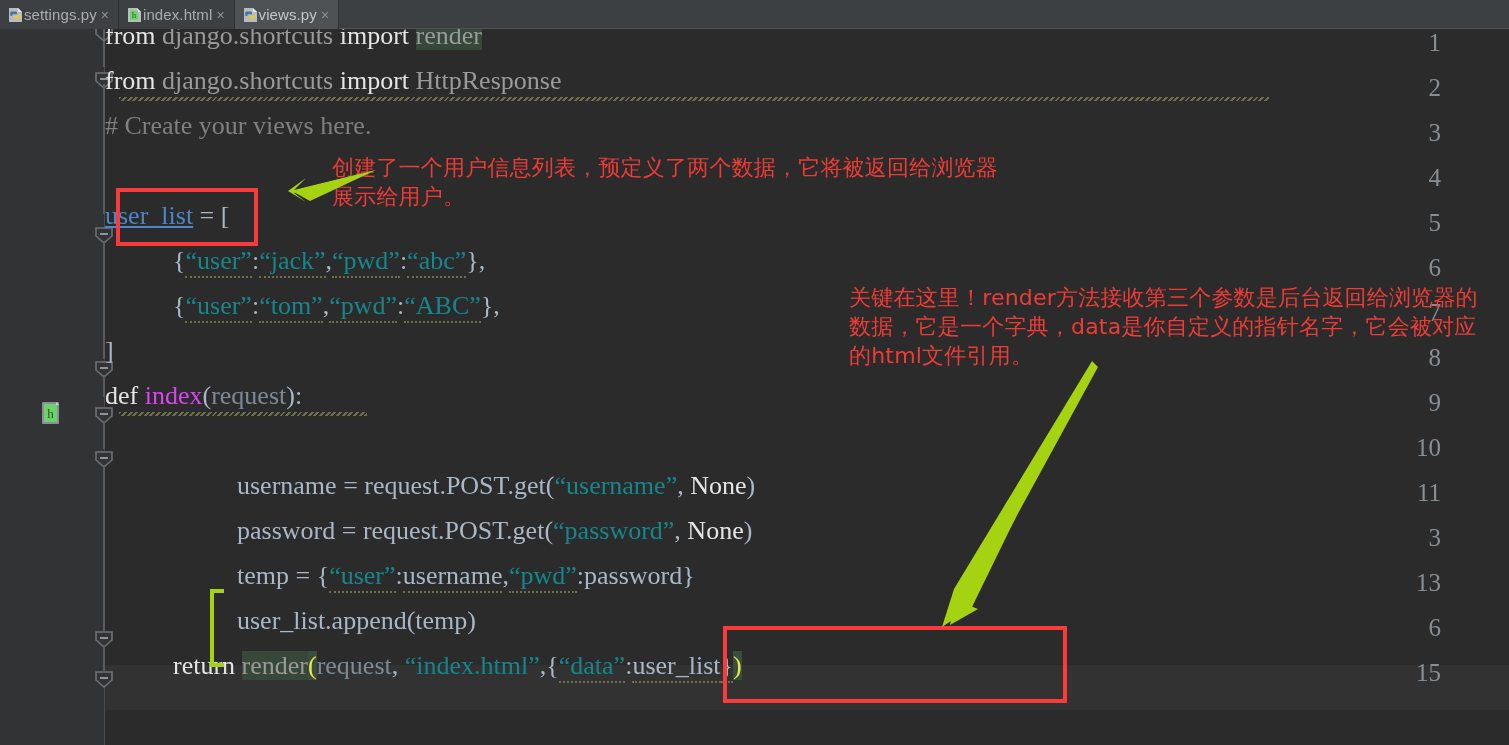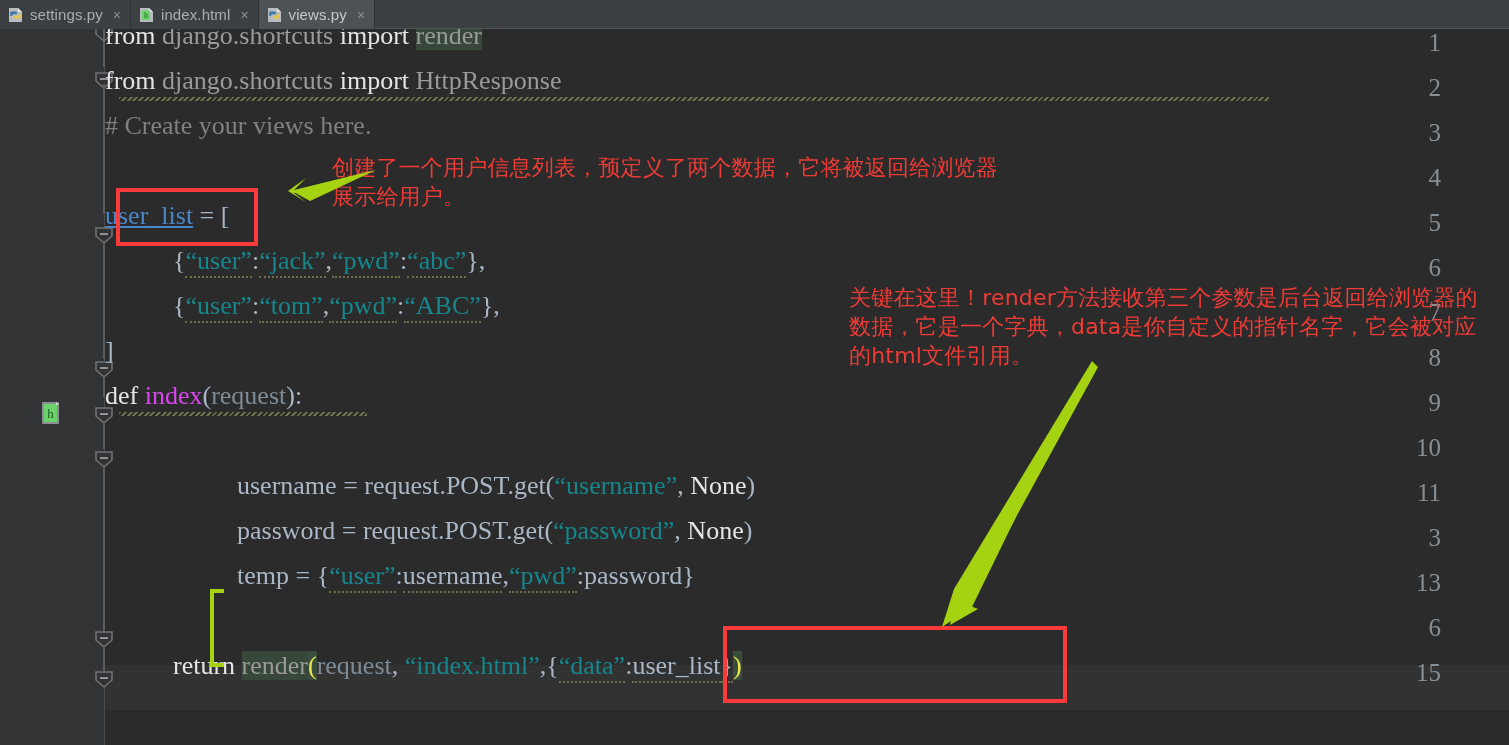--- a/index.html
+++ b/index.html
@@ -11,21 +11,21 @@
   }
   #app { position: relative; width: 1509px; height: 745px; background: #2b2b2b; }
 
   
   .tabbar {
     position: absolute; left: 0; top: 0; width: 1509px; height: 29px;
     background: #3c4043; display: flex; align-items: stretch;
     border-bottom: 1px solid #4f5355;
   }
   .tab {
-    display: flex; align-items: center; gap: 7px;
+    display: flex; align-items: center; gap: 1px;
     padding: 0 9px 0 8px; height: 29px;
     border-right: 1px solid #2f3234;
     color: #a9adb0; font-size: 15px; white-space: nowrap;
     background: #3c4043; cursor: default;
   }
   .tab.active { background: #4e5254; color: #c3c7ca; }
   .tab-label { font-size: 15px; letter-spacing: .1px; }
   .tab-close { color: #8b9094; font-size: 14px; line-height: 1; margin-left: 3px; }
   .tabbar-rest { flex: 1; background: #3c4043; border-right: none; }
 
@@ -273,20 +273,21 @@
       <div class="cline" style="top:344px;"><span class="kw">def</span><span class="plain"> </span><span class="cls">index</span><span class="plain">(</span><span class="dim">request</span><span class="plain">):</span></div>
       <div class="warnline" style="left:14px; top:383px; width:248px;"></div>
 
 
       <div class="cline" style="top:434px; left:132px;"><span class="plain">username</span><span class="plain"> = </span><span class="plain">request.POST.get</span><span class="plain">(</span><span class="str">“username”</span><span class="plain">, </span><span class="kw">None</span><span class="plain">)</span></div>
 
       <div class="cline" style="top:479px; left:132px;"><span class="plain">password</span><span class="plain"> = </span><span class="plain">request.POST.get</span><span class="plain">(</span><span class="str">“password”</span><span class="plain">, </span><span class="kw">None</span><span class="plain">)</span></div>
 
       <div class="cline" style="top:524px; left:132px;"><span class="plain">temp</span><span class="plain"> = {</span><span class="str sq">“user”</span><span class="plain">:</span><span class="plain sq">username</span><span class="plain">,</span><span class="str sq">“pwd”</span><span class="plain">:</span><span class="plain">password</span><span class="plain">}</span></div>
 
+      <div class="cline" style="top:569px; left:132px;"><span class="plain">user_list.append</span><span class="plain">(</span><span class="plain">temp</span><span class="plain">)</span></div>
 
       <div class="cline" style="top:614px; left:68px;"><span class="kw">return</span><span class="plain"> </span><span class="mod hl-green">render</span><span class="brk">(</span><span class="dim">request</span><span class="plain">, </span><span class="str">“index.html”</span><span class="plain">,{</span><span class="str sq">“data”</span><span class="plain">:</span><span class="plain sq">user_list</span><span class="plain sq">}</span><span class="brk">)</span></div>
 
     </div>
 
     <div class="greenbracket" style="left:210px; top:560px; width:14px; height:78px;"></div>
 
   </div>
 
   <div class="redbox" style="left:116px; top:188px; width:142px; height:58px;"></div>

